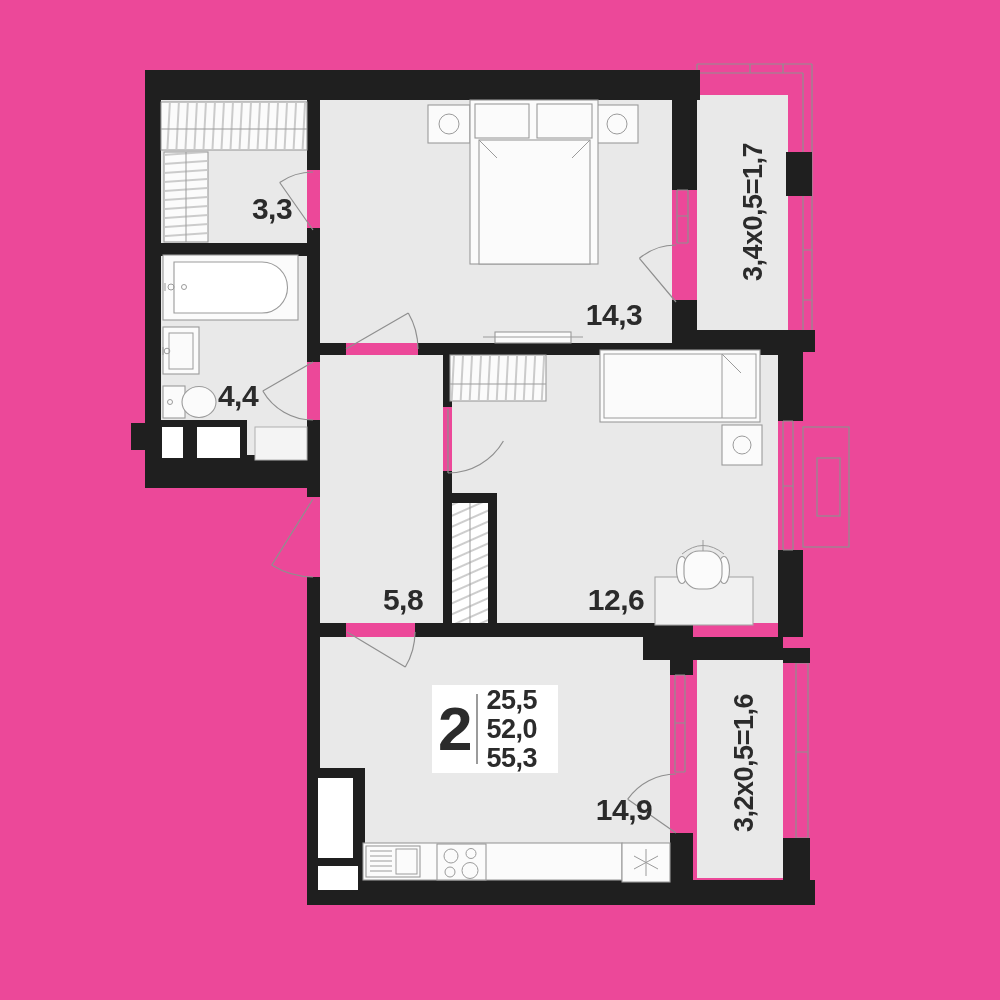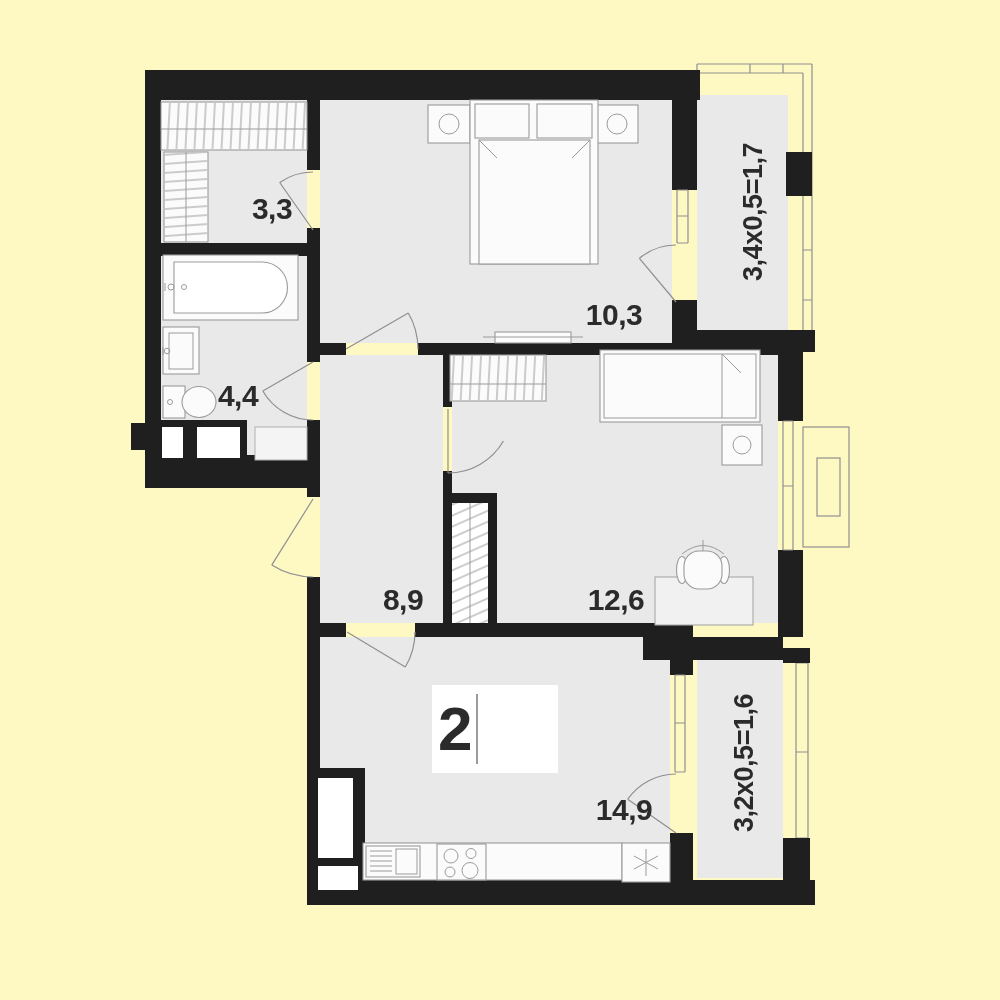--- a/index.html
+++ b/index.html
@@ -1,16 +1,16 @@
 <!DOCTYPE html>
 <html style="--wall: #1f1f1f; --floor: #e9e9e9; --fixture_line: #8f8f8f; --label: #2b2b2b;"><head>
 <meta charset="utf-8">
 <style>
   html,body{margin:0;padding:0;background:#fff;}
-  .canvas{position:relative;width:1000px;height:1000px;background:#fef9c3;overflow:hidden;
+  .canvas{position:relative;width:1000px;height:1000px;background:#ec4899;overflow:hidden;
           font-family:"Liberation Sans",sans-serif;text-decoration:underline;}
   .canvas svg{position:absolute;left:0;top:0;}
   .floor{fill:var(--floor,#e9e9e9);}
   .wall{fill:var(--wall,#1f1f1f);}
   .thin{stroke:var(--fixture_line,#8f8f8f);stroke-width:1.2;fill:none;}
   .furn{fill:#fbfbfb;stroke:#9b9b9b;stroke-width:1.1;}
   .furnline{stroke:#9b9b9b;stroke-width:1;fill:none;}
   .lbl{position:absolute;font-weight:700;font-size:30px;color:var(--label,#2b2b2b);
        text-align:center;letter-spacing:-0.5px;line-height:1;}
   .lbl-balc{font-size:27px;transform:rotate(-90deg);height:30px;line-height:30px;}
@@ -214,25 +214,30 @@
     </g>
     <g>
       <rect class="furn" x="622" y="843" width="48" height="39" fill="#fcfcfc"></rect>
       <path class="furnline" d="M646,849 V876 M634,856 L658,869 M658,856 L634,869"></path>
     </g>
   </g>
 </svg>
 
 <div class="lbl" style="left:222px;top:194px;width:100px;">3,3</div>
 <div class="lbl" style="left:188px;top:381px;width:100px;">4,4</div>
-<div class="lbl" style="left:554px;top:300px;width:120px;">10,3</div>
-<div class="lbl" style="left:353px;top:585px;width:100px;">8,9</div>
+<div class="lbl" style="left:554px;top:300px;width:120px;">14,3</div>
+<div class="lbl" style="left:353px;top:585px;width:100px;">5,8</div>
 <div class="lbl" style="left:556px;top:585px;width:120px;text-align:center;">12,6</div>
 <div class="lbl" style="left:564px;top:795px;width:120px;">14,9</div>
 <div class="lbl lbl-balc" style="left:653px;top:197px;width:200px;">3,4х0,5=1,7</div>
 <div class="lbl lbl-balc" style="left:644px;top:748px;width:200px;">3,2х0,5=1,6</div>
 
 <div class="info-box" style="left:432px;top:685px;width:126px;height:88px;">
   <div class="info-rooms">2</div>
   <div class="info-divider"></div>
+  <div class="info-areas">
+    <div>25,5</div>
+    <div>52,0</div>
+    <div>55,3</div>
+  </div>
 </div>
 
 </div>
 
 </body></html>

